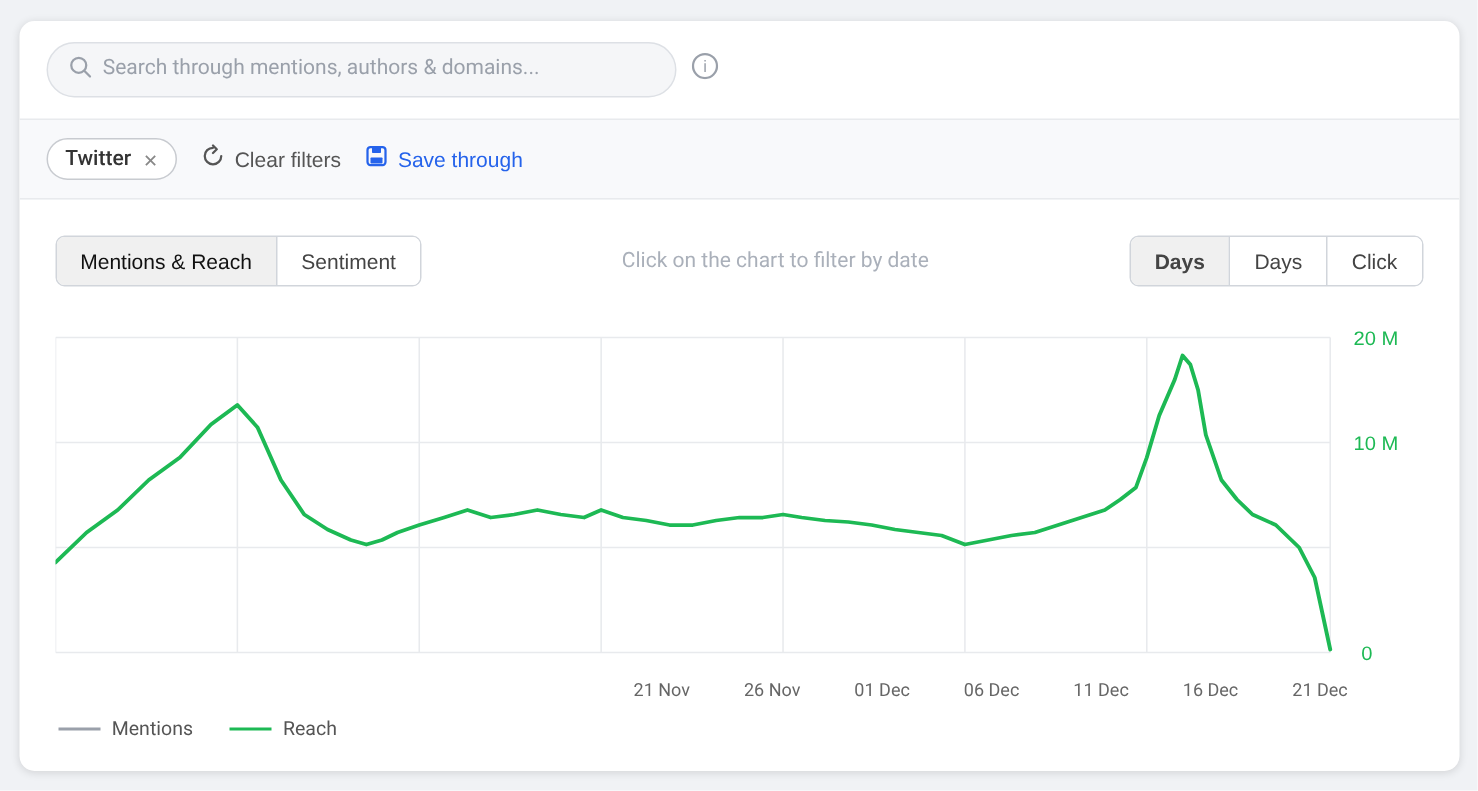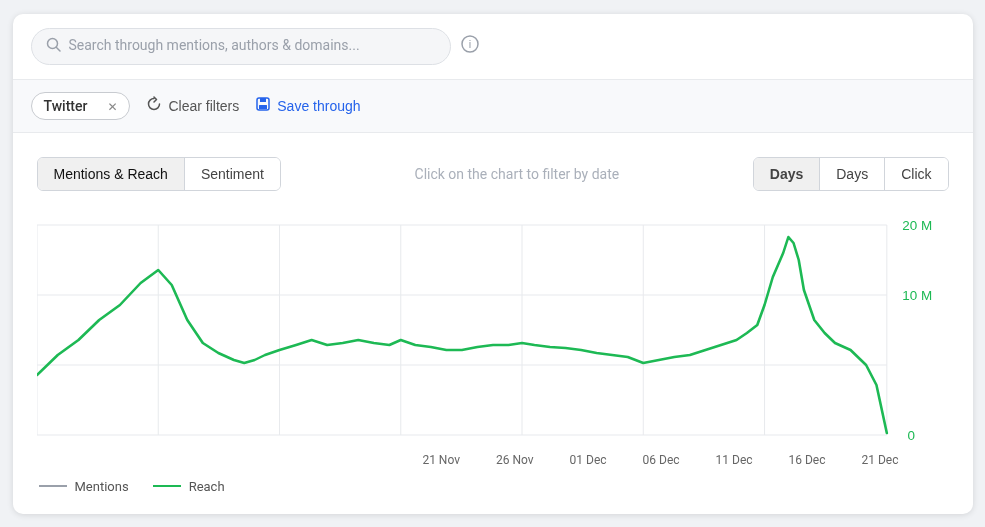--- a/index.html
+++ b/index.html
@@ -53,21 +53,21 @@
       padding: 12px 18px;
       border-bottom: 1px solid #e8eaed;
       display: flex;
       align-items: center;
       gap: 16px;
       background: #f8f9fb;
     }
     .filter-tag {
       display: flex;
       align-items: flex-end;
-      gap: 18px;
+      gap: 6px;
       background: #fff;
       border: 1px solid #c8cbd0;
       border-radius: 16px;
       padding: 5px 12px;
       font-size: 14px;
       font-weight: 500;
       color: #333;
       cursor: pointer;
     }
     .filter-tag-close {

